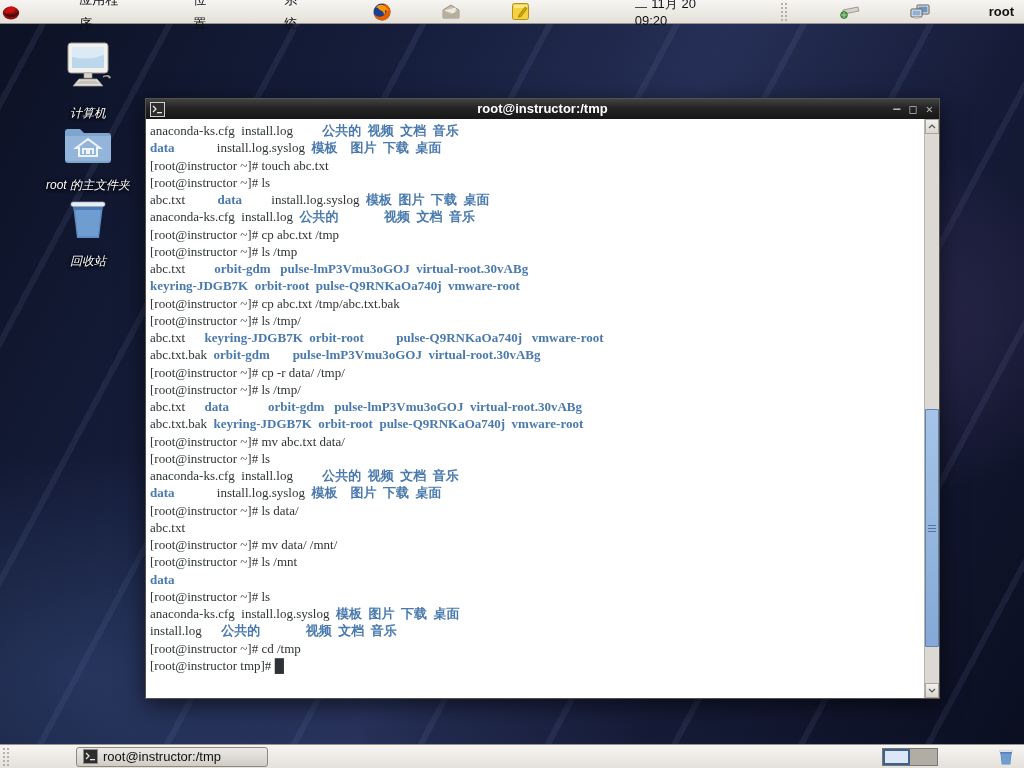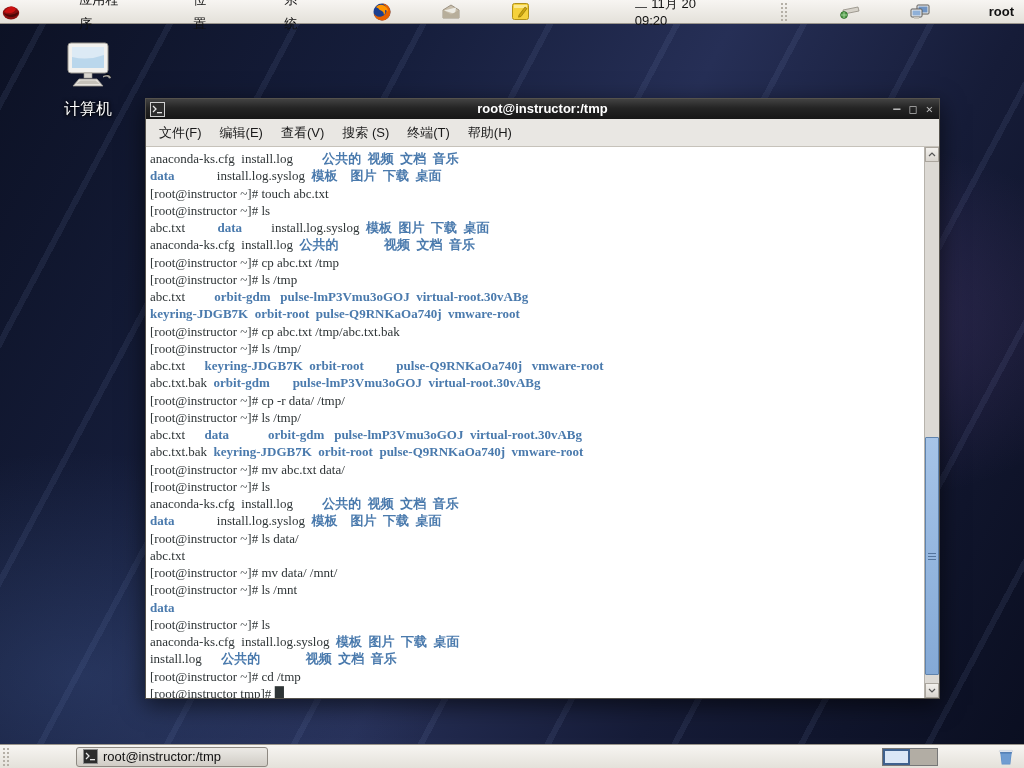--- a/index.html
+++ b/index.html
@@ -23,21 +23,21 @@
   .pmenu{padding:0 10px;line-height:24px;cursor:default;}
   .picon{display:inline-flex;align-items:center;justify-content:center;width:24px;height:24px;}
   .panel-spacer{flex:1;}
   .clock{padding:0 8px;}
   .user{font-weight:bold;padding:0 10px;}
   .grip{width:9px;height:20px;margin:0 3px;
     background-image:radial-gradient(circle at 2px 2px, #b5b0a7 1px, transparent 1.2px);
     background-size:4px 4px;}
   
   .dicon{position:absolute;left:18px;width:140px;display:flex;flex-direction:column;align-items:center;cursor:default;}
-  .dicon .dlabel{margin-top:1px;color:#fff;font-size:16px;text-shadow:0 1px 3px #000,0 0 4px #000;white-space:nowrap;}
+  .dicon .dlabel{margin-top:7px;color:#fff;font-size:12px;text-shadow:0 1px 3px #000,0 0 4px #000;white-space:nowrap;font-style:italic;}
   
   #term-window{
     position:absolute;left:145px;top:98px;width:795px;height:601px;box-sizing:border-box;
     border:1px solid #55524c;box-shadow:0 6px 22px rgba(0,0,0,.6);
     display:flex;flex-direction:column;background:#e9e7e3;
   }
   .titlebar{
     height:20px;flex:0 0 20px;position:relative;
     background:linear-gradient(180deg,#424242,#242424 45%,#171717);
     display:flex;align-items:center;
@@ -157,45 +157,58 @@
         <rect x="25" y="31" width="8" height="5" fill="#d8d5cf" stroke="#9c9890" stroke-width="0.6"></rect>
         <path d="M14 44 L20 37 h18 L44 44z" fill="#e7e4df" stroke="#9c9890" stroke-width="0.8"></path>
         <path d="M17 42 L21.5 38.5 h15 L41 42z" fill="#c6c2ba"></path>
         <path d="M45 33 q6 -2 7 2" stroke="#8b8warn8" stroke-width="0"></path>
         <path d="M44 34 q7 -3 8 2 l-2 .5 q-1 -3.5 -6 -1z" fill="#aaa69e"></path>
       </svg>
     </span>
     <span class="dlabel">计算机</span>
   </div>
 
-
+  <div class="dicon" style="top:124px;">
+    <span>
+      <svg width="52" height="42" viewBox="0 0 52 42">
+        <path d="M3 8 q0 -3 3 -3 h12 l4 4 h24 q3 0 3 3 v24 q0 3 -3 3 h-40 q-3 0 -3 -3z" fill="#7da5cd"></path>
+        <path d="M3 12 h46 v22 q0 3 -3 3 h-40 q-3 0 -3 -3z" fill="#92b5d9"></path>
+        <path d="M26 15 L14 24 h3 v8 h18 v-8 h3z M21 30 v-5 h4 v5 M27 30 v-5 h4 v5" fill="none" stroke="#eef4fa" stroke-width="2"></path>
+      </svg>
+    </span>
+    <span class="dlabel">root 的主文件夹</span>
+  </div>
+
+  <div class="dicon" style="top:196px;">
+    <span>
+      <svg width="46" height="46" viewBox="0 0 46 46">
+        <path d="M8 9 L38 9 L34 42 L12 42z" fill="#5d8ec7"></path>
+        <path d="M10 9 L36 9 L33 40 L13 40z" fill="#6f9cd1"></path>
+        <path d="M8 9 L38 9 L37.3 14 L8.7 14z" fill="#4a7ab3"></path>
+        <rect x="6" y="6" width="34" height="4.5" rx="2" fill="#e9eef5" stroke="#9aa8bb" stroke-width="0.7"></rect>
+      </svg>
+    </span>
+    <span class="dlabel">回收站</span>
+  </div>
 
   <div id="term-window">
     <div class="titlebar">
       <span class="ticon16">
         <svg width="15" height="15" viewBox="0 0 15 15">
           <rect x="0.5" y="0.5" width="14" height="14" fill="#2d2d2d" stroke="#cfcfcf"></rect>
           <path d="M3 4 l3 3 l-3 3" stroke="#e6e6e6" stroke-width="1.3" fill="none"></path>
           <rect x="7" y="10" width="5" height="1.3" fill="#e6e6e6"></rect>
         </svg>
       </span>
       <span class="title">root@instructor:/tmp</span>
       <span class="winbtns">
         <span class="winbtn">–</span>
         <span class="winbtn">□</span>
         <span class="winbtn">✕</span>
       </span>
-    </div>
-    <div class="menubar">
-      <span class="mitem">文件(F)</span>
-      <span class="mitem">编辑(E)</span>
-      <span class="mitem">查看(V)</span>
-      <span class="mitem">搜索 (S)</span>
-      <span class="mitem">终端(T)</span>
-      <span class="mitem">帮助(H)</span>
     </div>
     <div class="content">
       <div class="termtext"><div><span style="color: rgb(46, 52, 54);">anaconda-ks.cfg  install.log         </span><span class="dir" style="color: rgb(74, 122, 173);">公共的  视频  文档  音乐</span></div><div><span class="dir" style="color: rgb(74, 122, 173);">data</span><span style="color: rgb(46, 52, 54);">             install.log.syslog  </span><span class="dir" style="color: rgb(74, 122, 173);">模板    图片  下载  桌面</span></div><div><span style="color: rgb(46, 52, 54);">[root@instructor ~]# touch abc.txt</span></div><div><span style="color: rgb(46, 52, 54);">[root@instructor ~]# ls</span></div><div><span style="color: rgb(46, 52, 54);">abc.txt          </span><span class="dir" style="color: rgb(74, 122, 173);">data</span><span style="color: rgb(46, 52, 54);">         install.log.syslog  </span><span class="dir" style="color: rgb(74, 122, 173);">模板  图片  下载  桌面</span></div><div><span style="color: rgb(46, 52, 54);">anaconda-ks.cfg  install.log  </span><span class="dir" style="color: rgb(74, 122, 173);">公共的</span><span style="color: rgb(46, 52, 54);">              </span><span class="dir" style="color: rgb(74, 122, 173);">视频  文档  音乐</span></div><div><span style="color: rgb(46, 52, 54);">[root@instructor ~]# cp abc.txt /tmp</span></div><div><span style="color: rgb(46, 52, 54);">[root@instructor ~]# ls /tmp</span></div><div><span style="color: rgb(46, 52, 54);">abc.txt         </span><span class="dir" style="color: rgb(74, 122, 173);">orbit-gdm   pulse-lmP3Vmu3oGOJ  virtual-root.30vABg</span></div><div><span class="dir" style="color: rgb(74, 122, 173);">keyring-JDGB7K  orbit-root  pulse-Q9RNKaOa740j  vmware-root</span></div><div><span style="color: rgb(46, 52, 54);">[root@instructor ~]# cp abc.txt /tmp/abc.txt.bak</span></div><div><span style="color: rgb(46, 52, 54);">[root@instructor ~]# ls /tmp/</span></div><div><span style="color: rgb(46, 52, 54);">abc.txt      </span><span class="dir" style="color: rgb(74, 122, 173);">keyring-JDGB7K  orbit-root          pulse-Q9RNKaOa740j   vmware-root</span></div><div><span style="color: rgb(46, 52, 54);">abc.txt.bak  </span><span class="dir" style="color: rgb(74, 122, 173);">orbit-gdm       pulse-lmP3Vmu3oGOJ  virtual-root.30vABg</span></div><div><span style="color: rgb(46, 52, 54);">[root@instructor ~]# cp -r data/ /tmp/</span></div><div><span style="color: rgb(46, 52, 54);">[root@instructor ~]# ls /tmp/</span></div><div><span style="color: rgb(46, 52, 54);">abc.txt      </span><span class="dir" style="color: rgb(74, 122, 173);">data            orbit-gdm   pulse-lmP3Vmu3oGOJ  virtual-root.30vABg</span></div><div><span style="color: rgb(46, 52, 54);">abc.txt.bak  </span><span class="dir" style="color: rgb(74, 122, 173);">keyring-JDGB7K  orbit-root  pulse-Q9RNKaOa740j  vmware-root</span></div><div><span style="color: rgb(46, 52, 54);">[root@instructor ~]# mv abc.txt data/</span></div><div><span style="color: rgb(46, 52, 54);">[root@instructor ~]# ls</span></div><div><span style="color: rgb(46, 52, 54);">anaconda-ks.cfg  install.log         </span><span class="dir" style="color: rgb(74, 122, 173);">公共的  视频  文档  音乐</span></div><div><span class="dir" style="color: rgb(74, 122, 173);">data</span><span style="color: rgb(46, 52, 54);">             install.log.syslog  </span><span class="dir" style="color: rgb(74, 122, 173);">模板    图片  下载  桌面</span></div><div><span style="color: rgb(46, 52, 54);">[root@instructor ~]# ls data/</span></div><div><span style="color: rgb(46, 52, 54);">abc.txt</span></div><div><span style="color: rgb(46, 52, 54);">[root@instructor ~]# mv data/ /mnt/</span></div><div><span style="color: rgb(46, 52, 54);">[root@instructor ~]# ls /mnt</span></div><div><span class="dir" style="color: rgb(74, 122, 173);">data</span></div><div><span style="color: rgb(46, 52, 54);">[root@instructor ~]# ls</span></div><div><span style="color: rgb(46, 52, 54);">anaconda-ks.cfg  install.log.syslog  </span><span class="dir" style="color: rgb(74, 122, 173);">模板  图片  下载  桌面</span></div><div><span style="color: rgb(46, 52, 54);">install.log      </span><span class="dir" style="color: rgb(74, 122, 173);">公共的</span><span style="color: rgb(46, 52, 54);">              </span><span class="dir" style="color: rgb(74, 122, 173);">视频  文档  音乐</span></div><div><span style="color: rgb(46, 52, 54);">[root@instructor ~]# cd /tmp</span></div><div><span style="color: rgb(46, 52, 54);">[root@instructor tmp]# </span><span style="color: rgb(46, 52, 54);">█</span></div></div>
       <div class="scrollbar">
         <div class="sbtn sb-up">
           <svg width="8" height="5" viewBox="0 0 8 5">
               <path d="M1 4 L4 1 L7 4" stroke="#555" stroke-width="1.2" fill="none"></path>
             </svg>
         </div>
         <div class="sb-thumb">

